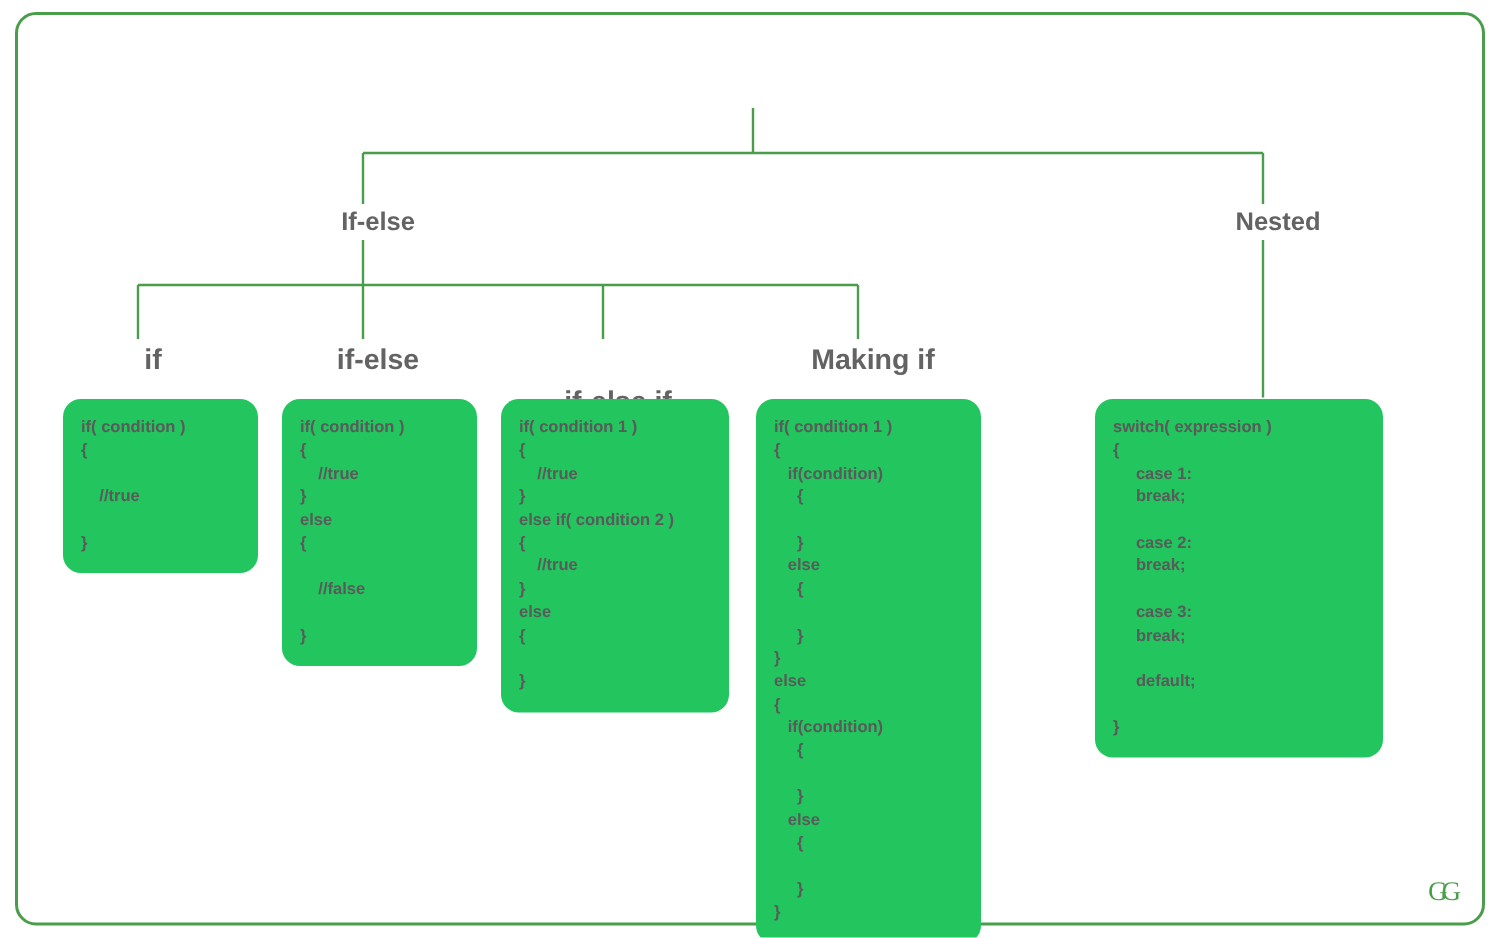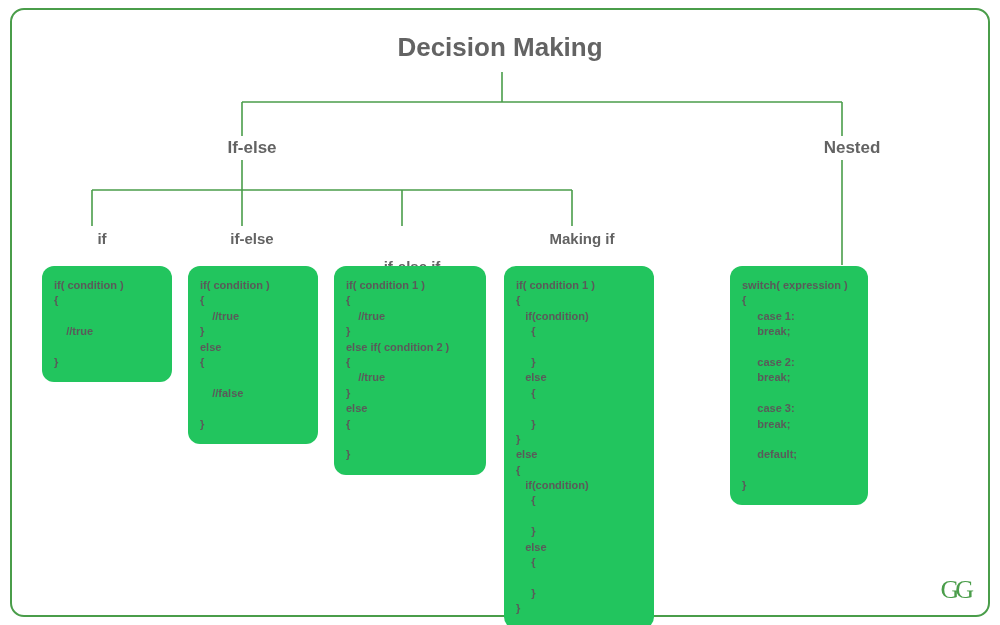--- a/index.html
+++ b/index.html
@@ -26,21 +26,21 @@
   .level-label {
     position: absolute;
     font-size: 17px;
     font-weight: 600;
     color: #636363;
     text-align: center;
     transform: translateX(-50%);
   }
   .sub-label {
     position: absolute;
-    font-size: 15px;
+    font-size: 19px;
     font-weight: 600;
     color: #636363;
     transform: translateX(-50%);
     text-align: center;
   }
   .code-box {
     position: absolute;
     background: #22c55e;
     border-radius: 12px;
     padding: 12px 10px 12px 12px;
@@ -59,33 +59,32 @@
   }
   svg.conn line {
     stroke: #4a9d4a;
     stroke-width: 1.6;
   }
   .logo {
     position: absolute;
     right: 18px;
     bottom: 10px;
     font-family: Georgia, "Times New Roman", serif;
-    font-size: 26px;
+    font-size: 18px;
     color: #4a9d4a;
     letter-spacing: -4px;
     font-weight: 400;
     margin-top: 48px;
   }
 </style>
 </head>
 <body>
 
 <div class="frame">
 
-  <h1 class="title">Decision Making</h1>
 
   <svg class="conn">
 
     <line x1="490" y1="62" x2="490" y2="92"></line>
 
     <line x1="230" y1="92" x2="830" y2="92"></line>
     <line x1="230" y1="92" x2="230" y2="126"></line>
     <line x1="830" y1="92" x2="830" y2="126"></line>
 
     <line x1="230" y1="150" x2="230" y2="180"></line>
@@ -150,21 +149,21 @@
 {
    if(condition)
      {
 
      }
    else
      {
 
      }
 }</div>
-  <div class="code-box" style="left:718px; top:256px; width:138px;">switch( expression )
+  <div class="code-box" style="left:718px; top:256px; width:192px;">switch( expression )
 {
      case 1:
      break;
 
      case 2:
      break;
 
      case 3:
      break;
 

